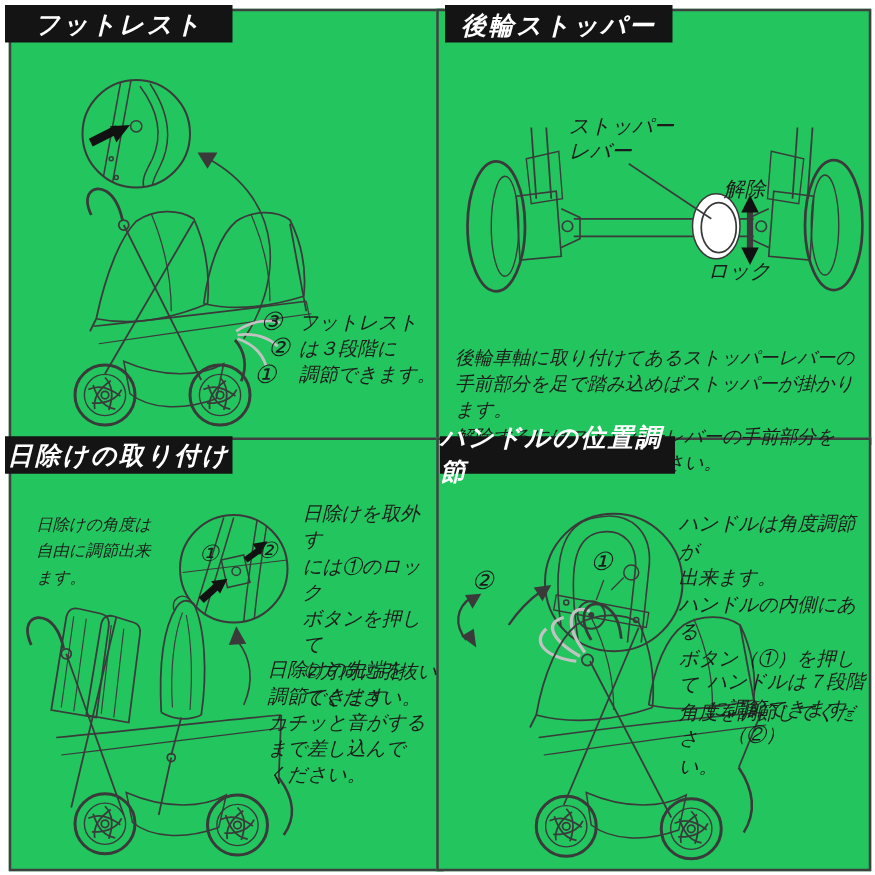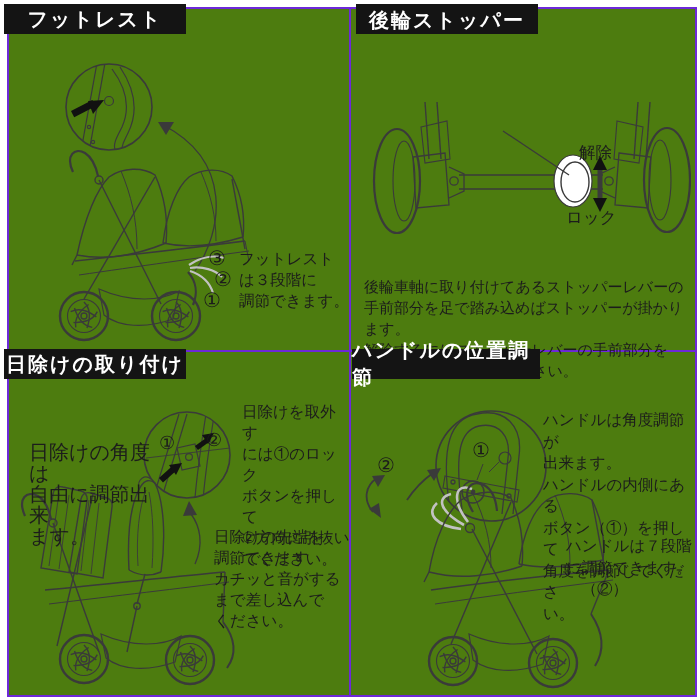--- a/index.html
+++ b/index.html
@@ -1,18 +1,18 @@
 <!DOCTYPE html>
 <html><head>
 <meta charset="utf-8">
 <style>
   html,body{margin:0;padding:0;width:700px;height:700px;overflow:hidden;background:#fff;
     font-family:"Liberation Sans",sans-serif;color:#1f1f1f;}
   #stage{position:relative;width:700px;height:700px;background:#fff;}
-  .panel{position:absolute;border:2px solid #6d28d9;background:#4d7c0f;}
+  .panel{position:absolute;border:2px solid #404040;background:#22c55e;font-style:italic;}
   .badge{position:absolute;background:#141414;color:#fff;font-size:20px;font-weight:bold;
     display:flex;align-items:center;justify-content:center;letter-spacing:2px;height:30px;z-index:5;}
   .txt{position:absolute;white-space:pre-line;font-size:15px;line-height:20px;color:#1c1c1c;z-index:4;}
   .marker{position:absolute;font-size:20px;color:#1c1c1c;z-index:4;line-height:1;}
   svg.art{position:absolute;left:0;top:0;z-index:1;}
   .lbl{position:absolute;font-size:16.5px;line-height:20px;white-space:pre-line;color:#1c1c1c;z-index:4;}
 </style>
 </head>
 <body>
 
@@ -158,20 +158,22 @@
         <line x1="152" y1="122" x2="218" y2="166" stroke-width="1.3"></line>
 
         <g>
           <line x1="249" y1="160" x2="249" y2="190" stroke-width="5"></line>
           <polygon points="249,147 242,161 256,161" fill="#111" stroke="none"></polygon>
           <polygon points="249,203 242,189 256,189" fill="#111" stroke="none"></polygon>
         </g>
       </g>
     </svg>
 
+    <div class="lbl" style="left:104px;top:82px;">ストッパー
+レバー</div>
     <div class="lbl" style="left:228px;top:133px;">解除</div>
     <div class="lbl" style="left:215px;top:198px;">ロック</div>
     <div class="txt" style="left:13px;top:239px;width:325px;line-height:21px;margin-top:28px;">後輪車軸に取り付けてあるストッパーレバーの
 手前部分を足で踏み込めばストッパーが掛かり
 ます。
 解除するにはストッパーレバーの手前部分を
 つま先で上にあげてください。</div>
   </div>
 
   <div class="panel" style="left:7px;top:350px;width:344px;height:343px;">
@@ -255,21 +257,21 @@
           <path d="M 40,252 C 105,244 175,236 220,230" stroke-width="1"></path>
           <path d="M 92,282 C 124,296 154,294 172,284 L 166,310 C 138,320 112,318 97,306 Z" stroke-width="1.2"></path>
           <path d="M 214,270 C 226,286 228,302 218,316" stroke-width="2"></path>
           <line x1="216" y1="220" x2="214" y2="270"></line>
           <use href="#whB" x="75" y="307"></use>
           <use href="#whB" x="181" y="308"></use>
         </g>
       </g>
     </svg>
 
-    <div class="txt" style="left:20px;top:57px;width:130px;font-size:20px;line-height:21px;margin-top:33px;">日除けの角度は
+    <div class="txt" style="left:20px;top:57px;width:130px;font-size:13px;line-height:21px;">日除けの角度は
 自由に調節出来
 ます。</div>
     <span class="marker" style="left:150px;top:82px;font-size:18px;">①</span>
     <span class="marker" style="left:197px;top:79px;font-size:18px;">②</span>
     <div class="txt" style="left:233px;top:49px;width:108px;font-size:15.5px;line-height:21px;">日除けを取外す
 には①のロック
 ボタンを押して
 ②方向に引抜い
 てください。</div>
     <div class="txt" style="left:205px;top:174px;width:135px;font-size:15.5px;line-height:21px;">日除けの先端を

